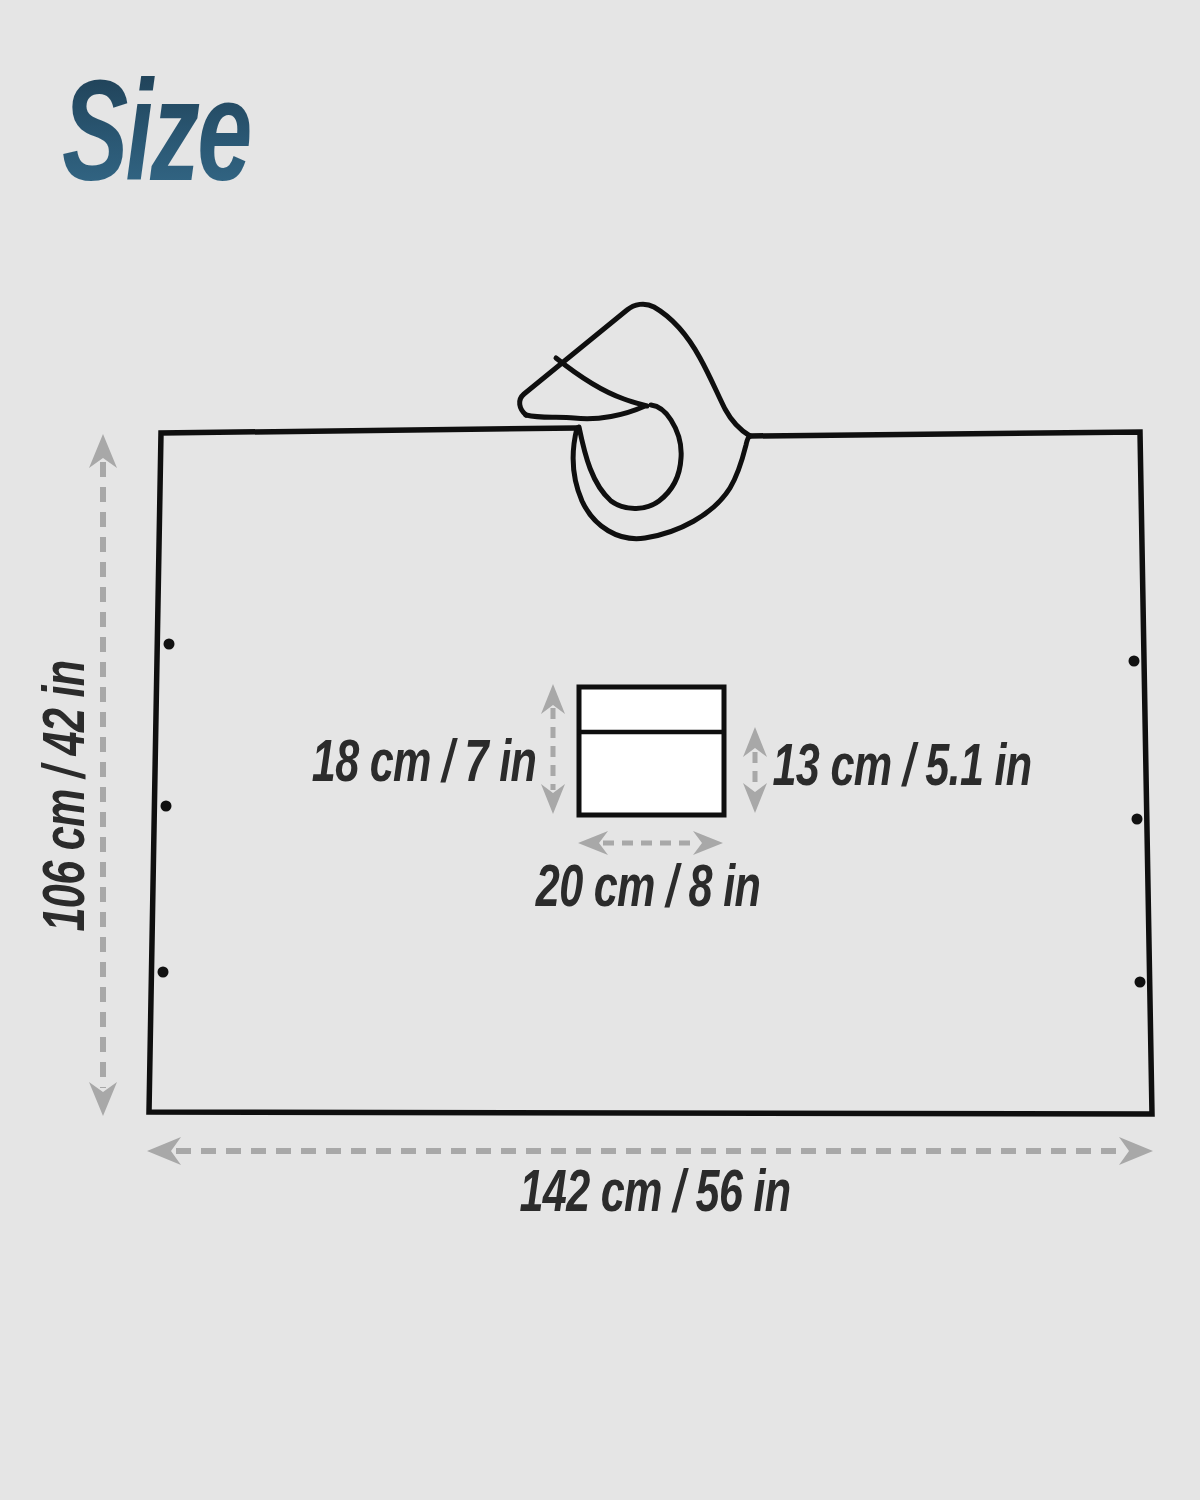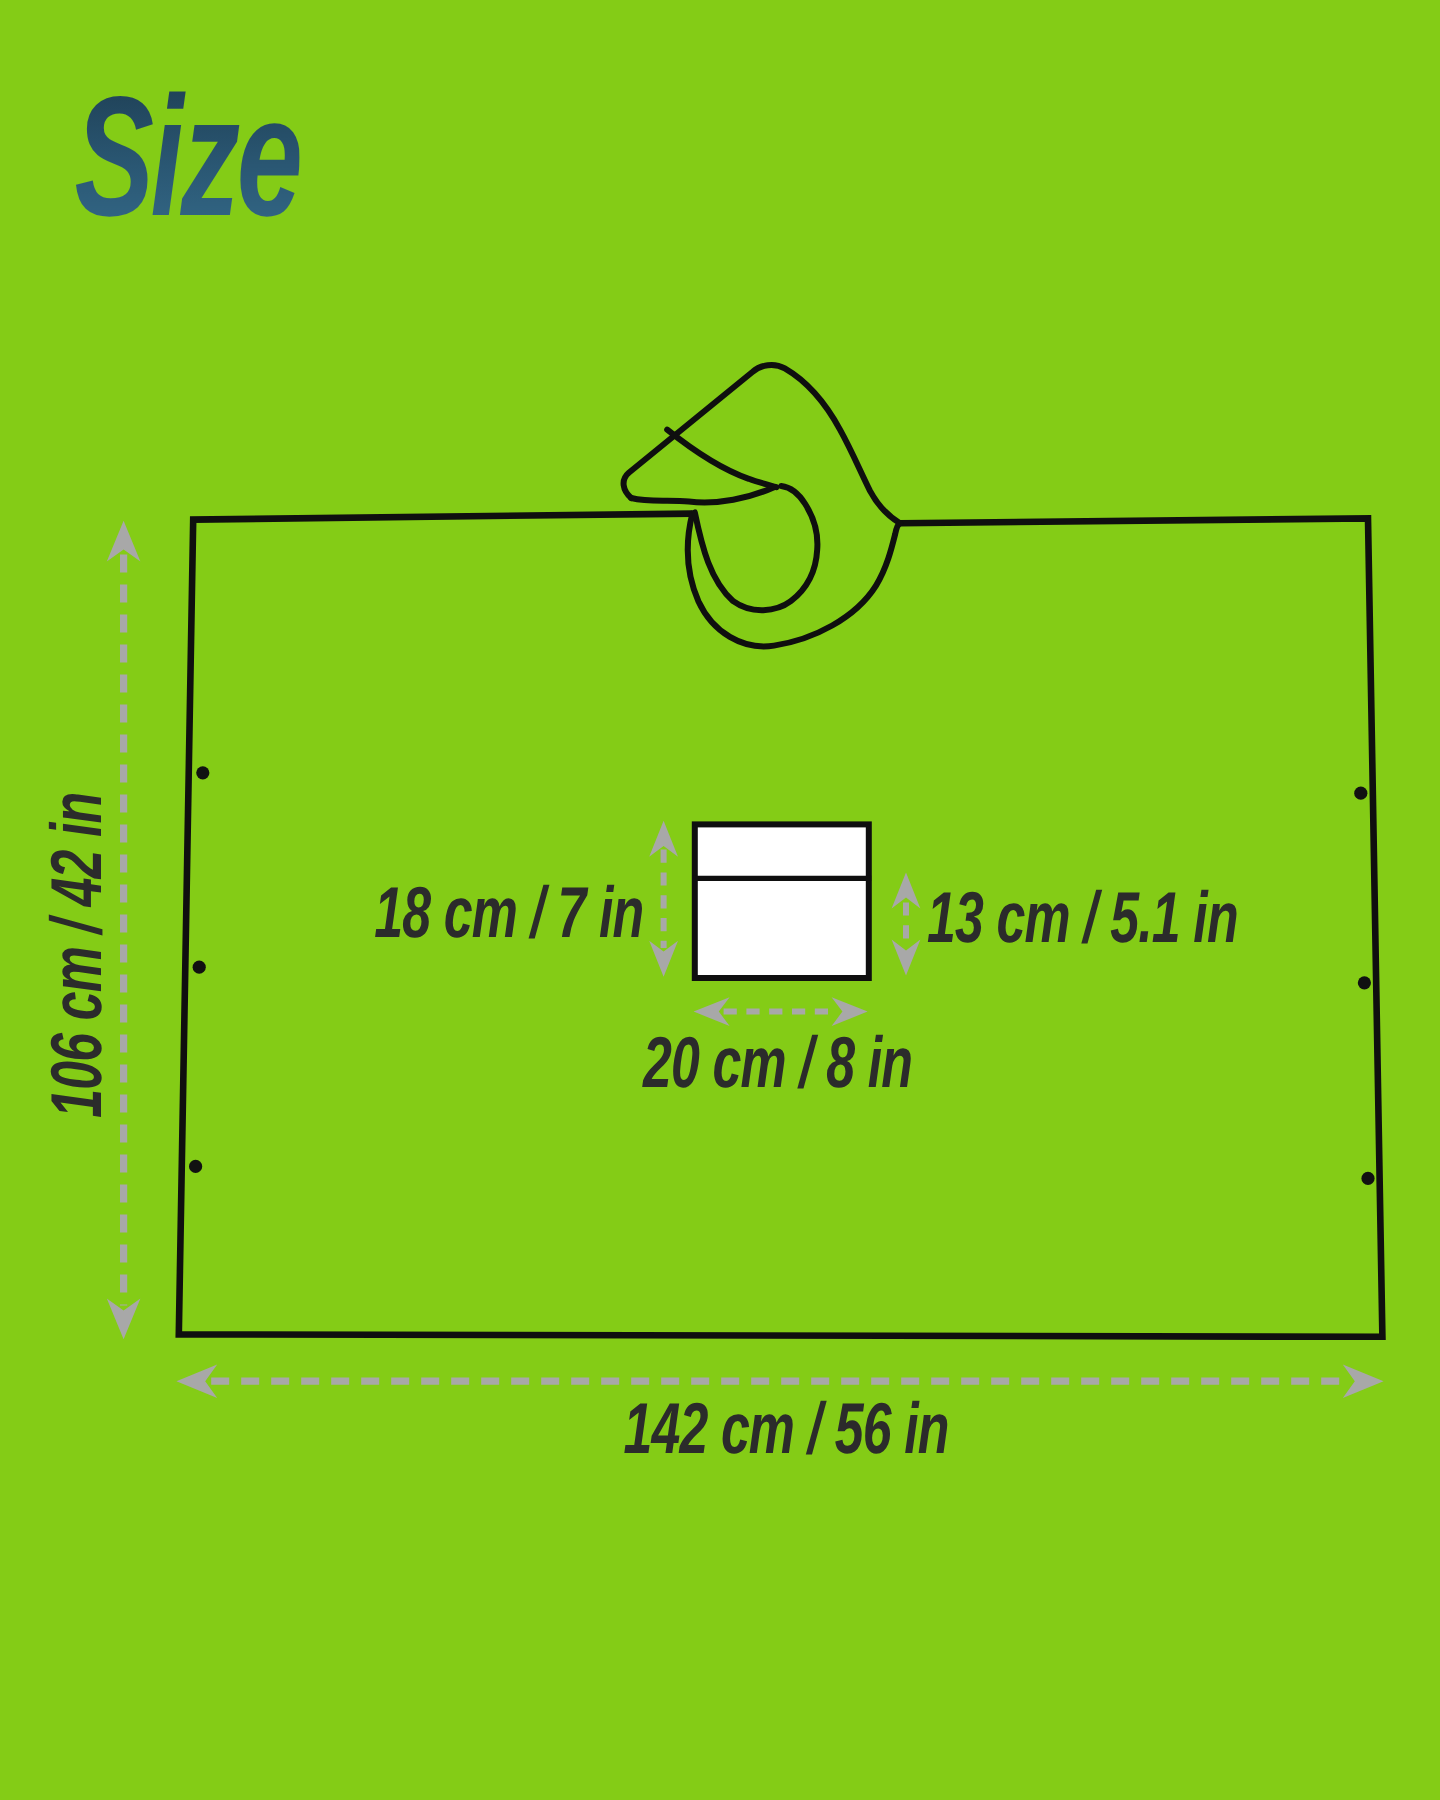--- a/index.html
+++ b/index.html
@@ -5,21 +5,21 @@
   html, body {
     margin: 0;
     padding: 0;
     background: #ffffff;
     font-family: "Liberation Sans", sans-serif;
   }
   .canvas {
     position: relative;
     width: 1200px;
     height: 1500px;
-    background: #84cc16;
+    background: #e5e5e5;
     overflow: hidden;
     text-decoration: underline;
   }
   .size-title {
     position: absolute;
     left: 62px;
     top: 60px;
     font-size: 142px;
     font-weight: bold;
     font-style: italic;

